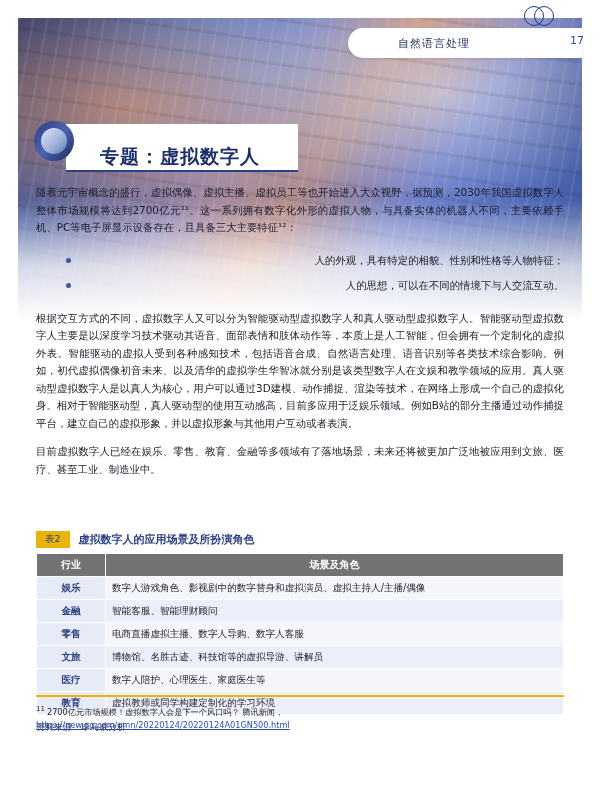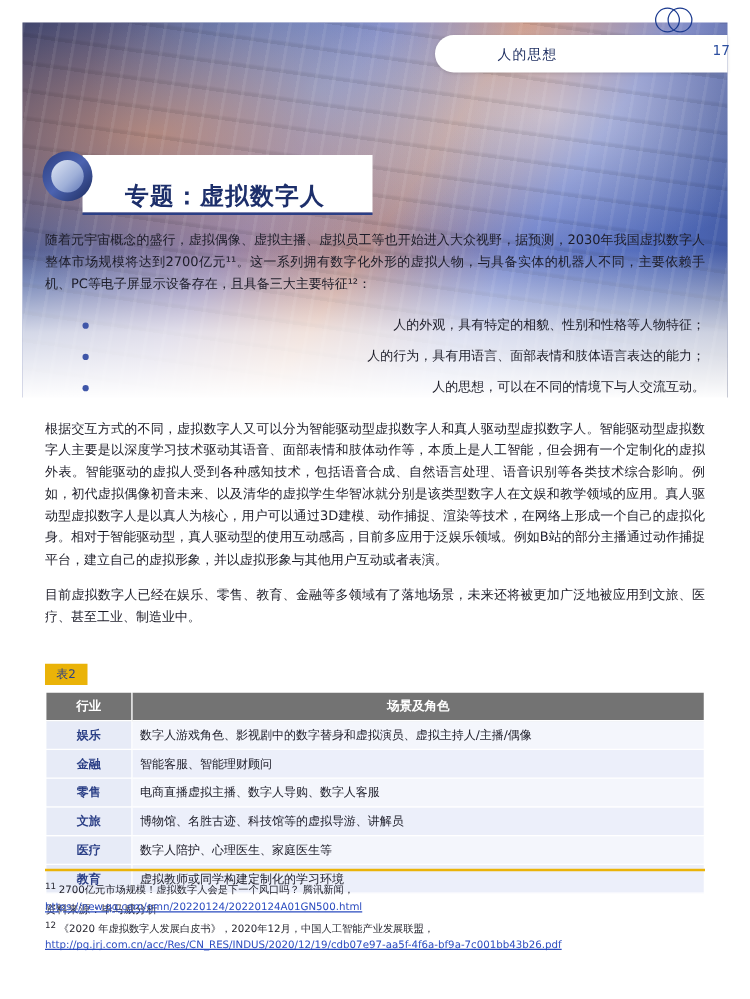--- a/index.html
+++ b/index.html
@@ -284,21 +284,21 @@
 </style>
 </head>
 <body>
 
 <div class="page">
 
   <div class="bg-photo"></div>
   <div class="bg-fade"></div>
 
   <div class="header">
-    <div class="header-title">人的思想</div>
+    <div class="header-title">自然语言处理</div>
   </div>
   <div class="header-logo">
     <div class="ring r1"></div>
     <div class="ring r2"></div>
   </div>
   <div class="page-number">17</div>
 
   <div class="section-title-wrap">
     <div class="section-title-bar">
       <span class="section-title-text">专题：虚拟数字人</span>
@@ -307,31 +307,31 @@
       <div class="circ-out"></div>
       <div class="circ-in"></div>
     </div>
   </div>
 
   <div class="body-col">
     <p class="para">随着元宇宙概念的盛行，虚拟偶像、虚拟主播、虚拟员工等也开始进入大众视野，据预测，2030年我国虚拟数字人整体市场规模将达到2700亿元¹¹。这一系列拥有数字化外形的虚拟人物，与具备实体的机器人不同，主要依赖手机、PC等电子屏显示设备存在，且具备三大主要特征¹²：</p>
 
     <ul class="bullets">
       <li>人的外观，具有特定的相貌、性别和性格等人物特征；</li>
-      <li>人的行为，具有用语言、面部表情和肢体语言表达的能力；</li>
       <li>人的思想，可以在不同的情境下与人交流互动。</li>
     </ul>
 
     <p class="para">根据交互方式的不同，虚拟数字人又可以分为智能驱动型虚拟数字人和真人驱动型虚拟数字人。智能驱动型虚拟数字人主要是以深度学习技术驱动其语音、面部表情和肢体动作等，本质上是人工智能，但会拥有一个定制化的虚拟外表。智能驱动的虚拟人受到各种感知技术，包括语音合成、自然语言处理、语音识别等各类技术综合影响。例如，初代虚拟偶像初音未来、以及清华的虚拟学生华智冰就分别是该类型数字人在文娱和教学领域的应用。真人驱动型虚拟数字人是以真人为核心，用户可以通过3D建模、动作捕捉、渲染等技术，在网络上形成一个自己的虚拟化身。相对于智能驱动型，真人驱动型的使用互动感高，目前多应用于泛娱乐领域。例如B站的部分主播通过动作捕捉平台，建立自己的虚拟形象，并以虚拟形象与其他用户互动或者表演。</p>
     <p class="para">目前虚拟数字人已经在娱乐、零售、教育、金融等多领域有了落地场景，未来还将被更加广泛地被应用到文旅、医疗、甚至工业、制造业中。</p>
   </div>
 
   <div class="table-block">
     <div class="table-caption">
       <span class="tag">表2</span>
+      <span class="cap-text">虚拟数字人的应用场景及所扮演角色</span>
     </div>
     <table class="main-table">
       <thead>
         <tr>
           <th class="c0">行业</th>
           <th>场景及角色</th>
         </tr>
       </thead>
       <tbody>
         <tr>
@@ -361,19 +361,15 @@
       </tbody>
     </table>
     <div class="source-note">资料来源：毕马威分析</div>
   </div>
 
   <div class="footnotes">
     <div class="footnote">
       <span class="fn-num">11</span><span>2700亿元市场规模！虚拟数字人会是下一个风口吗？ 腾讯新闻，</span>
       <div><a class="fn-link" href="#">https://new.qq.com/omn/20220124/20220124A01GN500.html</a></div>
     </div>
-    <div class="footnote">
-      <span class="fn-num">12</span><span>《2020 年虚拟数字人发展白皮书》，2020年12月，中国人工智能产业发展联盟，</span>
-      <div><a class="fn-link" href="#">http://pg.jrj.com.cn/acc/Res/CN_RES/INDUS/2020/12/19/cdb07e97-aa5f-4f6a-bf9a-7c001bb43b26.pdf</a></div>
-    </div>
   </div>
 
 </div>
 
 </body></html>

